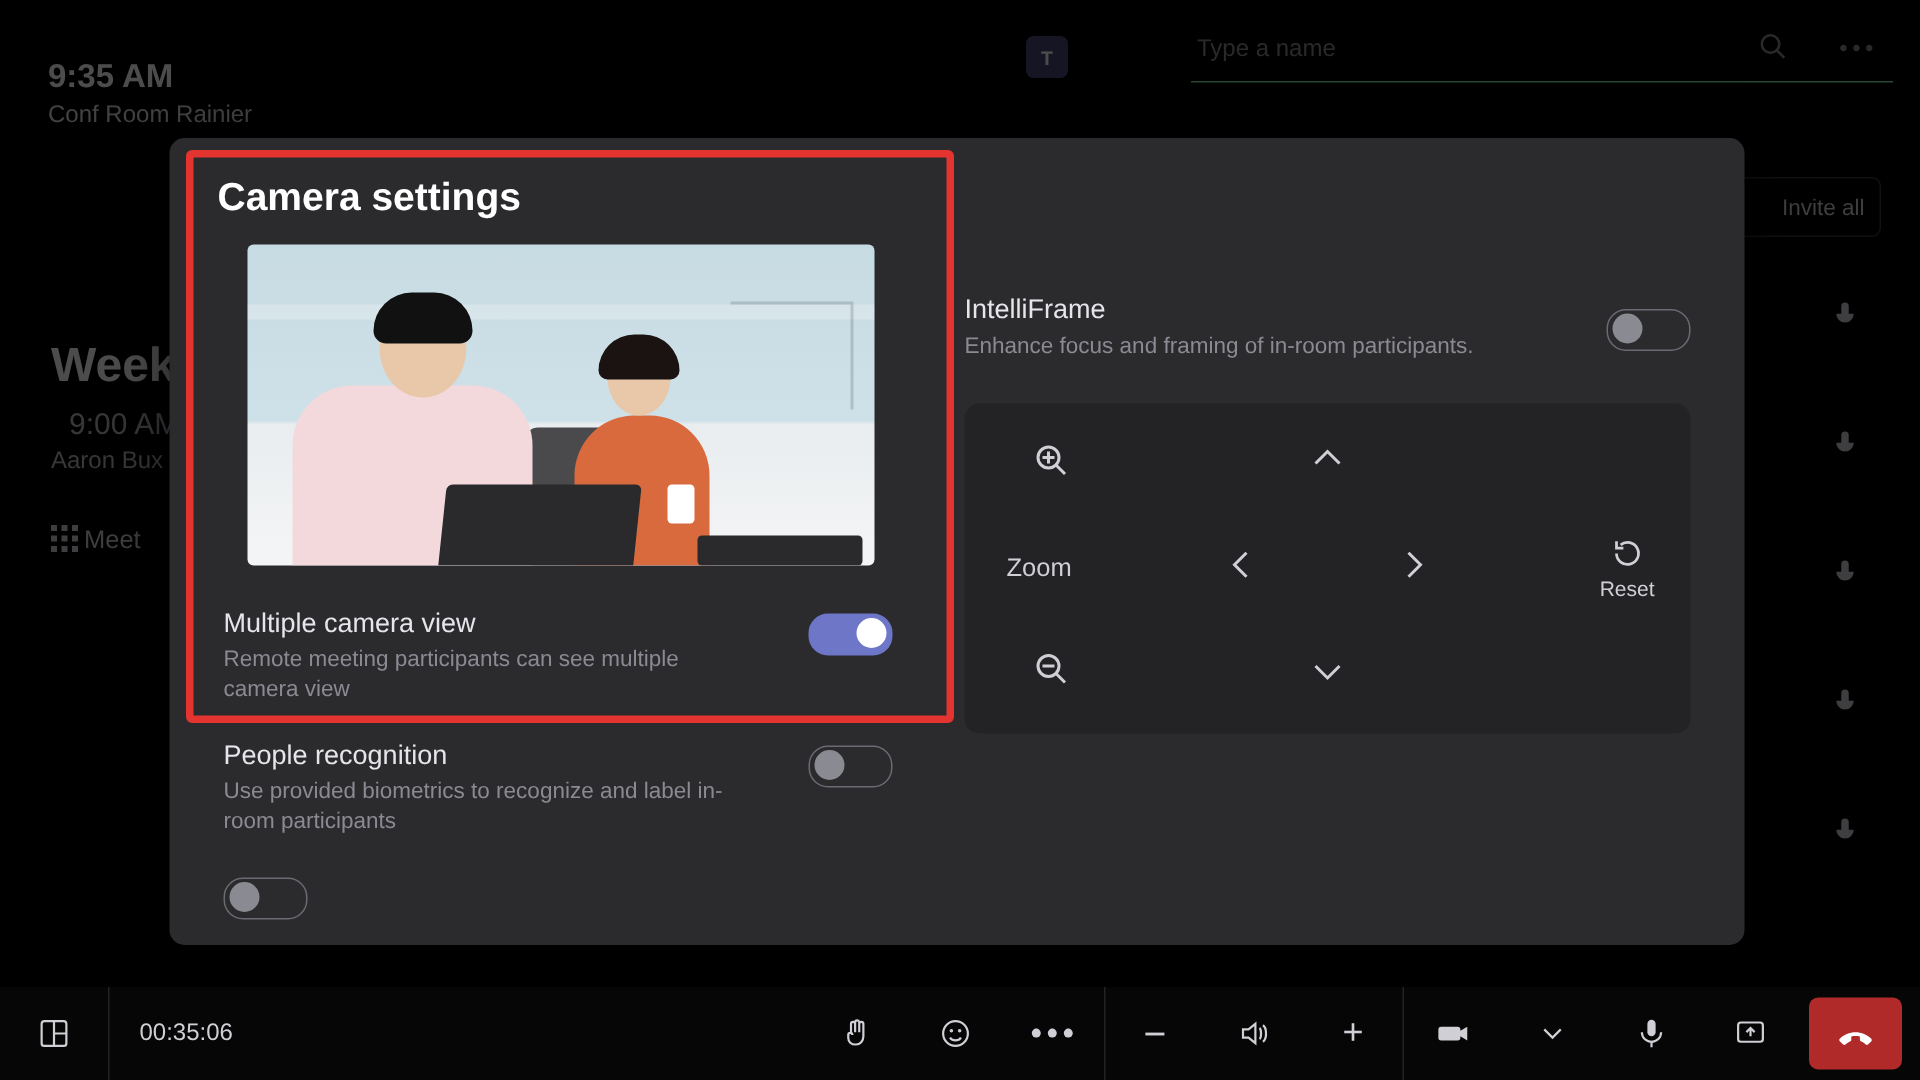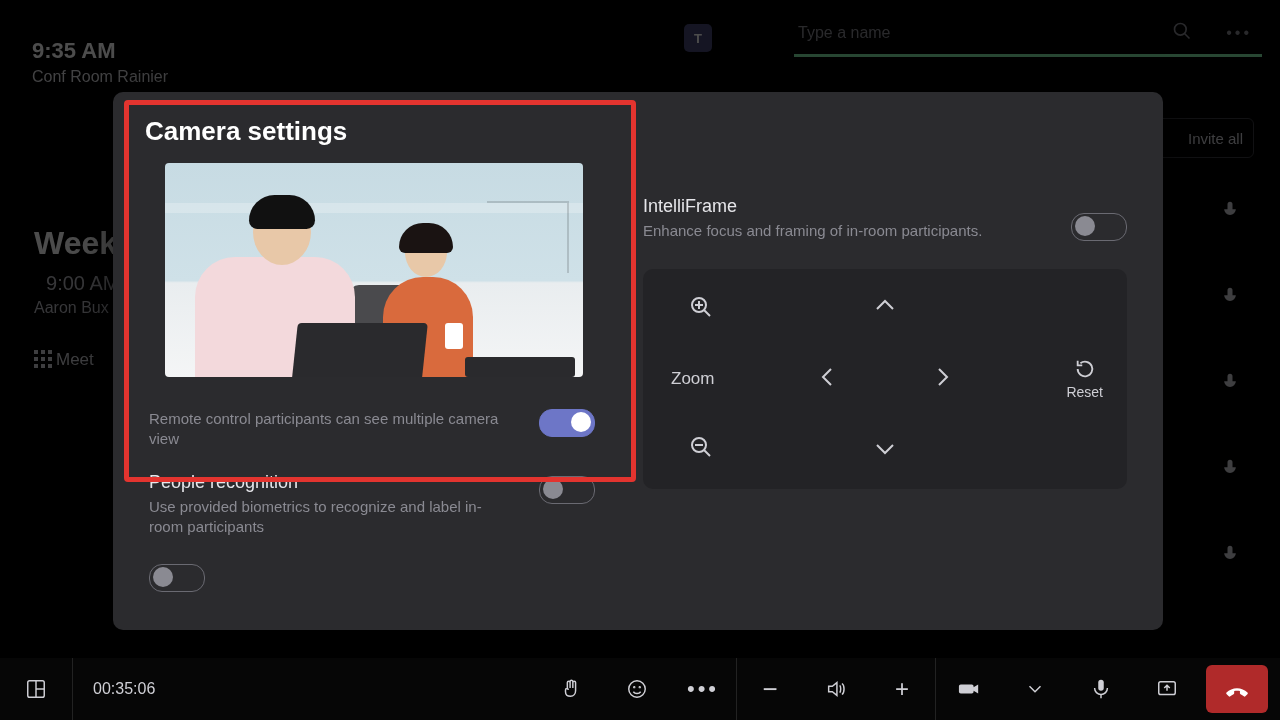--- a/index.html
+++ b/index.html
@@ -27,21 +27,21 @@
     width:20px;height:20px;display:grid;grid-template-columns:repeat(3,4px);grid-template-rows:repeat(3,4px);gap:3px;
   }
   .bg-meetbtn .dialpad span{background:#cfcfd5;width:4px;height:4px;}
   .bg-teamslogo{
     position:absolute;left:684px;top:24px;width:28px;height:28px;
     background:#464775;border-radius:5px;display:flex;align-items:center;justify-content:center;
     font-size:13px;font-weight:700;color:#fff;
   }
   .bg-searchbar{
     position:absolute;left:794px;top:12px;width:460px;height:42px;
-    border-bottom:3px solid #86efac;display:flex;align-items:center;
+    border-bottom:1px solid #86efac;display:flex;align-items:center;
     color:#8a8a92;font-size:16px;padding:0 4px;
   }
   .bg-searchbar .si{position:absolute;right:70px;}
   .bg-searchbar .more{position:absolute;right:10px;letter-spacing:3px;}
   .bg-invite{
     position:absolute;right:26px;top:118px;width:96px;height:38px;
     border:1px solid #3a3a40;border-radius:6px;display:flex;align-items:center;justify-content:flex-end;
     padding-right:10px;font-size:15px;color:#cfcfd5;
   }
   .bg-mic{
@@ -107,21 +107,21 @@
   }
   .toggle.on{background:#6d76c7;border-color:#6d76c7;}
   .toggle .knob{
     width:20px;height:20px;border-radius:50%;background:#fff;position:absolute;top:2px;left:3px;
   }
   .toggle.on .knob{left:auto;right:3px;}
   .toggle.off .knob{background:#8a8a92;}
 
   
   .intelli-row{
-    display:flex;justify-content:space-between;align-items:flex-end;margin-top:80px;
+    display:flex;justify-content:space-between;align-items:center;margin-top:80px;
   }
   .ptz-panel{
     margin-top:28px;background:#232326;border-radius:10px;height:220px;
     position:relative;
   }
   .zoom-label{position:absolute;left:28px;top:50%;transform:translateY(-50%);font-size:17px;color:#cfcfd5;}
   .ptz-panel .ctrl{position:absolute;color:#cfcfd5;}
   .ctrl svg{width:24px;height:24px;stroke:#cfcfd5;fill:none;stroke-width:2;}
   .zoom-in{left:46px;top:26px;}
   .zoom-out{left:46px;bottom:26px;}
@@ -240,21 +240,22 @@
           <div class="head"></div>
           <div class="hair"></div>
         </div>
       <div class="laptop"></div>
       <div class="cup"></div>
       <div class="box"></div>
     </div>
 
     <div class="setting-row first">
       <div class="setting-text">
-        <div class="setting-desc">Remote control participants can see multiple camera view</div>
+        <div class="setting-title">Multiple camera view</div>
+        <div class="setting-desc">Remote meeting participants can see multiple camera view</div>
       </div>
       <div class="toggle on">
           <div class="knob"></div>
         </div>
     </div>
 
     <div class="setting-row">
       <div class="setting-text">
         <div class="setting-title">People recognition</div>
         <div class="setting-desc">Use provided biometrics to recognize and label in-room participants</div>

